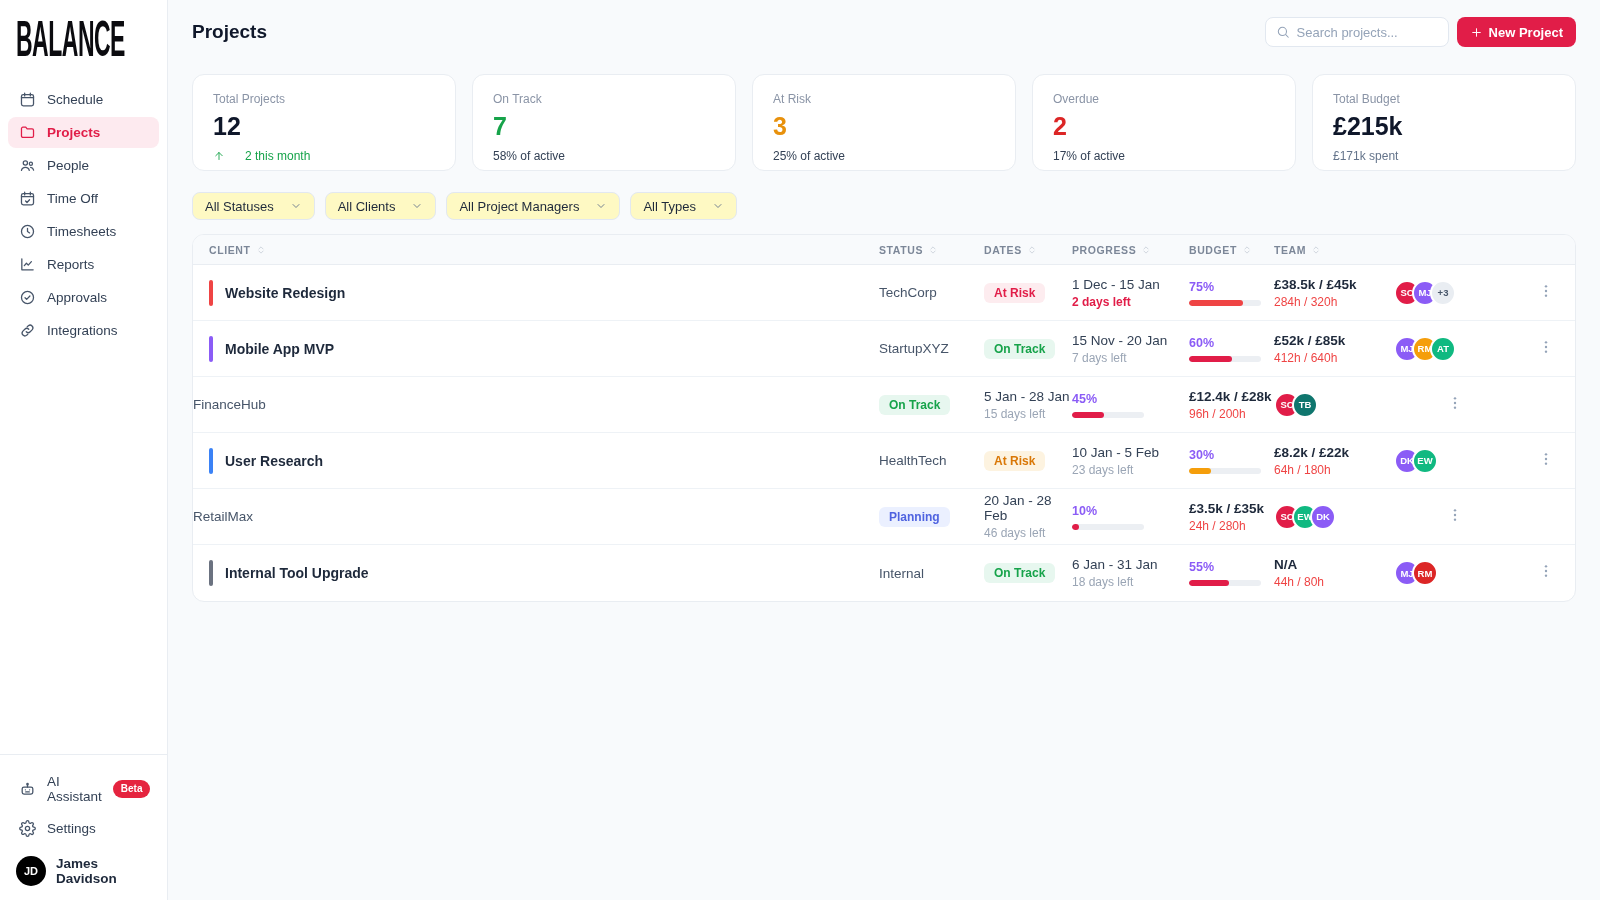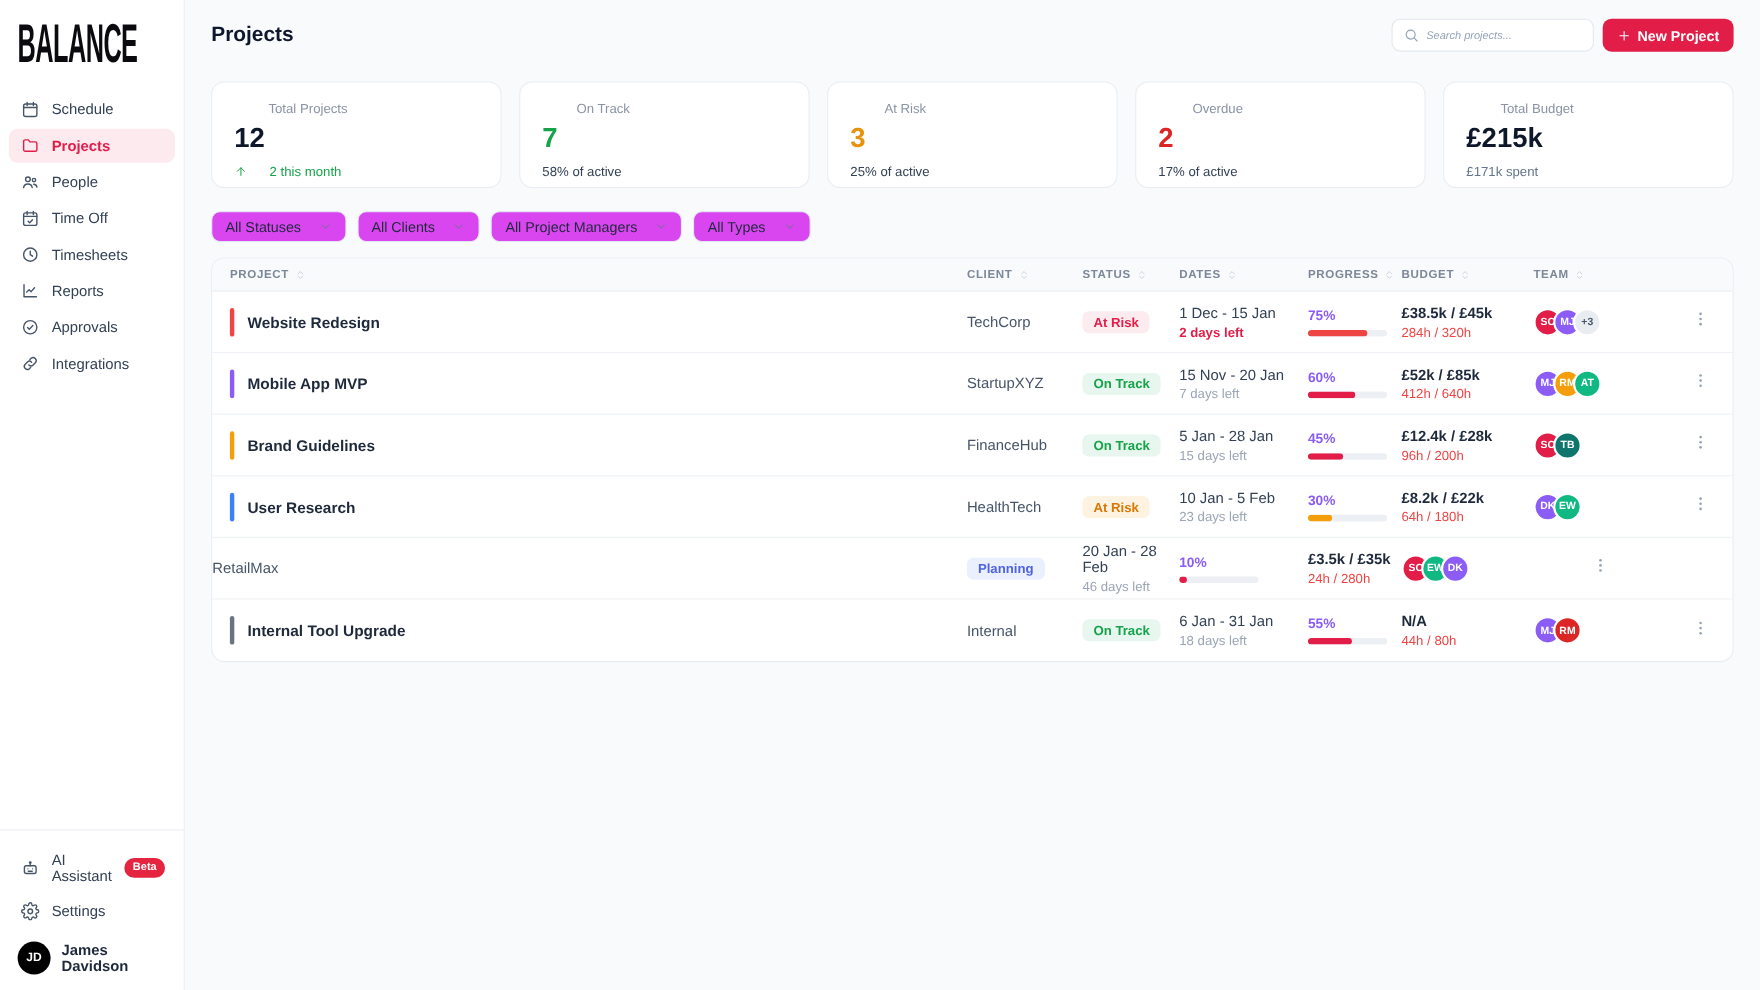--- a/index.html
+++ b/index.html
@@ -47,48 +47,47 @@
   main { flex:1; padding:16px 24px 0; }
   .topbar { display:flex; align-items:center; justify-content:space-between; height:32px; }
   .topbar h1 { font-size:19px; font-weight:700; color:#0f172a; }
   .top-actions { display:flex; align-items:center; gap:8px; }
   .search {
     display:flex; align-items:center; gap:7px; width:184px; height:30px;
     background:#fff; border:1px solid #e2e8f0; border-radius:8px; padding:0 10px;
   }
   .search .icn { width:14px; height:14px; color:#94a3b8; flex:none; }
   .search input {
-    border:none; outline:none; width:100%; font-size:10px; color:#0f766e; background:transparent;
+    border:none; outline:none; width:100%; font-size:13px; color:#0f766e; background:transparent;
     font-family:"Liberation Sans", sans-serif;
-    font-style:italic;
   }
   .search input::placeholder { color:#94a3b8; }
   .btn-primary {
     display:flex; align-items:center; gap:6px; height:30px; padding:0 13px;
     background:#e11d48; color:#fff; border:none; border-radius:8px;
     font-size:13px; font-weight:700; cursor:pointer; font-family:"Liberation Sans", sans-serif;
   }
   .btn-primary .icn { width:13px; height:13px; color:#fff; }
 
   
   .stats { display:grid; grid-template-columns:repeat(5,1fr); gap:16px; margin-top:26px; }
   .card {
     background:#fff; border:1px solid #e9edf2; border-radius:12px;
     padding:17px 20px; height:97px;
   }
-  .card .lbl { font-size:12px; font-weight:500; color:#8a94a6;margin-left:31px; }
+  .card .lbl { font-size:12px; font-weight:500; color:#8a94a6; }
   .card .val { font-size:25px; font-weight:800; margin-top:7px; line-height:1.1; }
   .card .sub { font-size:12px; margin-top:8px; display:flex; align-items:center; gap:20px; font-weight:500; }
   .card .sub .icn { width:12px; height:12px; }
 
   
   .filters { display:flex; gap:10px; margin-top:21px; }
   .filter {
     display:flex; align-items:center; gap:16px; height:28px; padding:0 12px;
-    background:#d946ef; border:1px solid #e2e8f0; border-radius:8px;
+    background:#fef9c3; border:1px solid #e2e8f0; border-radius:8px;
     font-size:13px; font-weight:500; color:#1e293b; cursor:pointer;
   }
   .filter .icn { width:12px; height:12px; color:#64748b; }
 
   
   .table-card {
     margin-top:14px; background:#fff; border:1px solid #e9edf2; border-radius:12px; overflow:hidden;
   }
   .t-grid {
     display:grid;
@@ -308,27 +307,20 @@
           <span>All Types</span>
           <svg class="icn " viewBox="0 0 24 24" fill="none" stroke="currentColor" stroke-width="1.8" stroke-linecap="round" stroke-linejoin="round">
             <path d="M6 9l6 6 6-6"></path>
           </svg>
         </div>
       </div>
 
     <div class="table-card">
       <div class="t-head t-grid" id="thead">
           <div class="th">
-            <span>PROJECT</span>
-            <svg class="icn " viewBox="0 0 24 24" fill="none" stroke="currentColor" stroke-width="1.8" stroke-linecap="round" stroke-linejoin="round">
-              <path d="M7 9.5l5-5 5 5"></path>
-              <path d="M7 14.5l5 5 5-5"></path>
-            </svg>
-          </div>
-          <div class="th">
             <span>CLIENT</span>
             <svg class="icn " viewBox="0 0 24 24" fill="none" stroke="currentColor" stroke-width="1.8" stroke-linecap="round" stroke-linejoin="round">
               <path d="M7 9.5l5-5 5 5"></path>
               <path d="M7 14.5l5 5 5-5"></path>
             </svg>
           </div>
           <div class="th">
             <span>STATUS</span>
             <svg class="icn " viewBox="0 0 24 24" fill="none" stroke="currentColor" stroke-width="1.8" stroke-linecap="round" stroke-linejoin="round">
               <path d="M7 9.5l5-5 5 5"></path>
@@ -428,24 +420,20 @@
             </div>
             <div class="c-actions">
               <span><svg class="icn kebab" viewBox="0 0 24 24" fill="none" stroke="currentColor" stroke-width="1.8" stroke-linecap="round" stroke-linejoin="round">
                   <circle cx="12" cy="5" r="1.8" fill="currentColor" stroke="none"></circle>
                   <circle cx="12" cy="12" r="1.8" fill="currentColor" stroke="none"></circle>
                   <circle cx="12" cy="19" r="1.8" fill="currentColor" stroke="none"></circle>
                 </svg></span>
             </div>
           </div>
           <div class="t-row t-grid">
-            <div class="c-project">
-              <span class="accent" style="background:#f59e0b"></span>
-              <span class="p-name">Brand Guidelines</span>
-            </div>
             <div class="c-client">FinanceHub</div>
             <div><span class="badge" style="color:#16a34a;background:#e7f7ef">On Track</span></div>
             <div>
               <div class="d1">5 Jan - 28 Jan</div>
               <div class="d2">15 days left</div>
             </div>
             <div>
               <div class="pr-pct">45%</div>
               <div class="pr-bar">
                 <div class="pr-fill" style="width:45%;background:#e11d48"></div>

